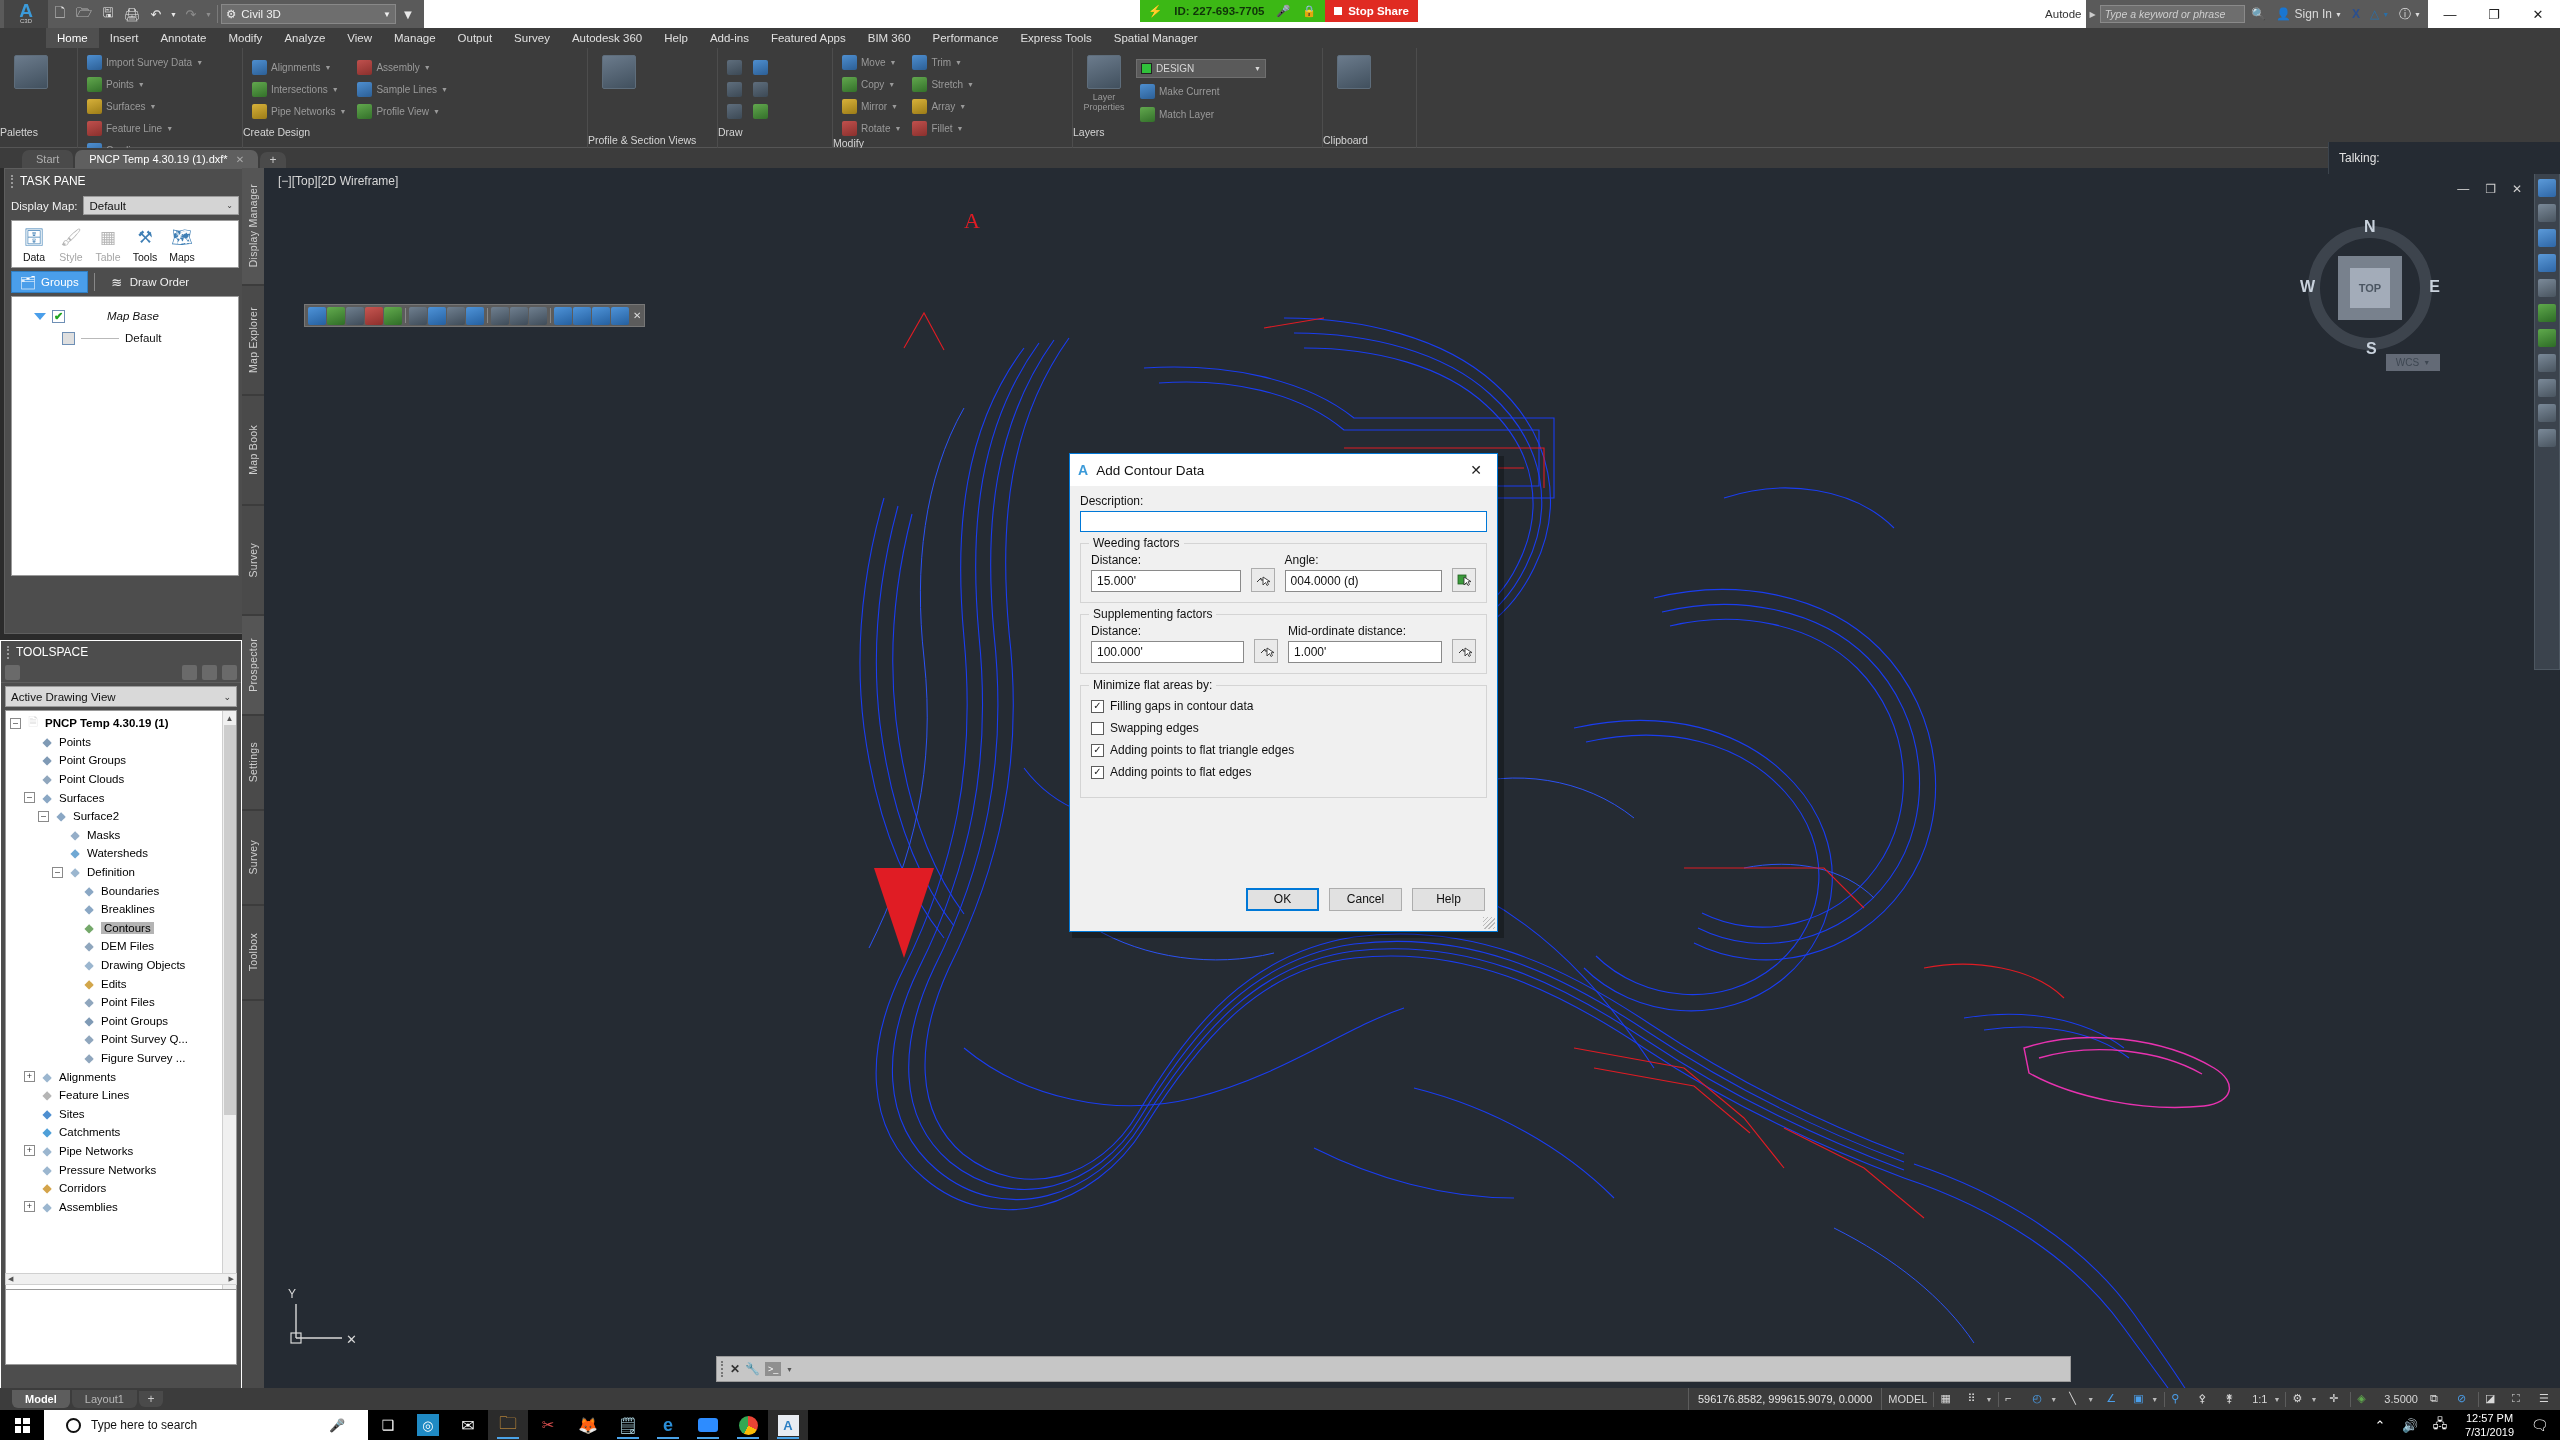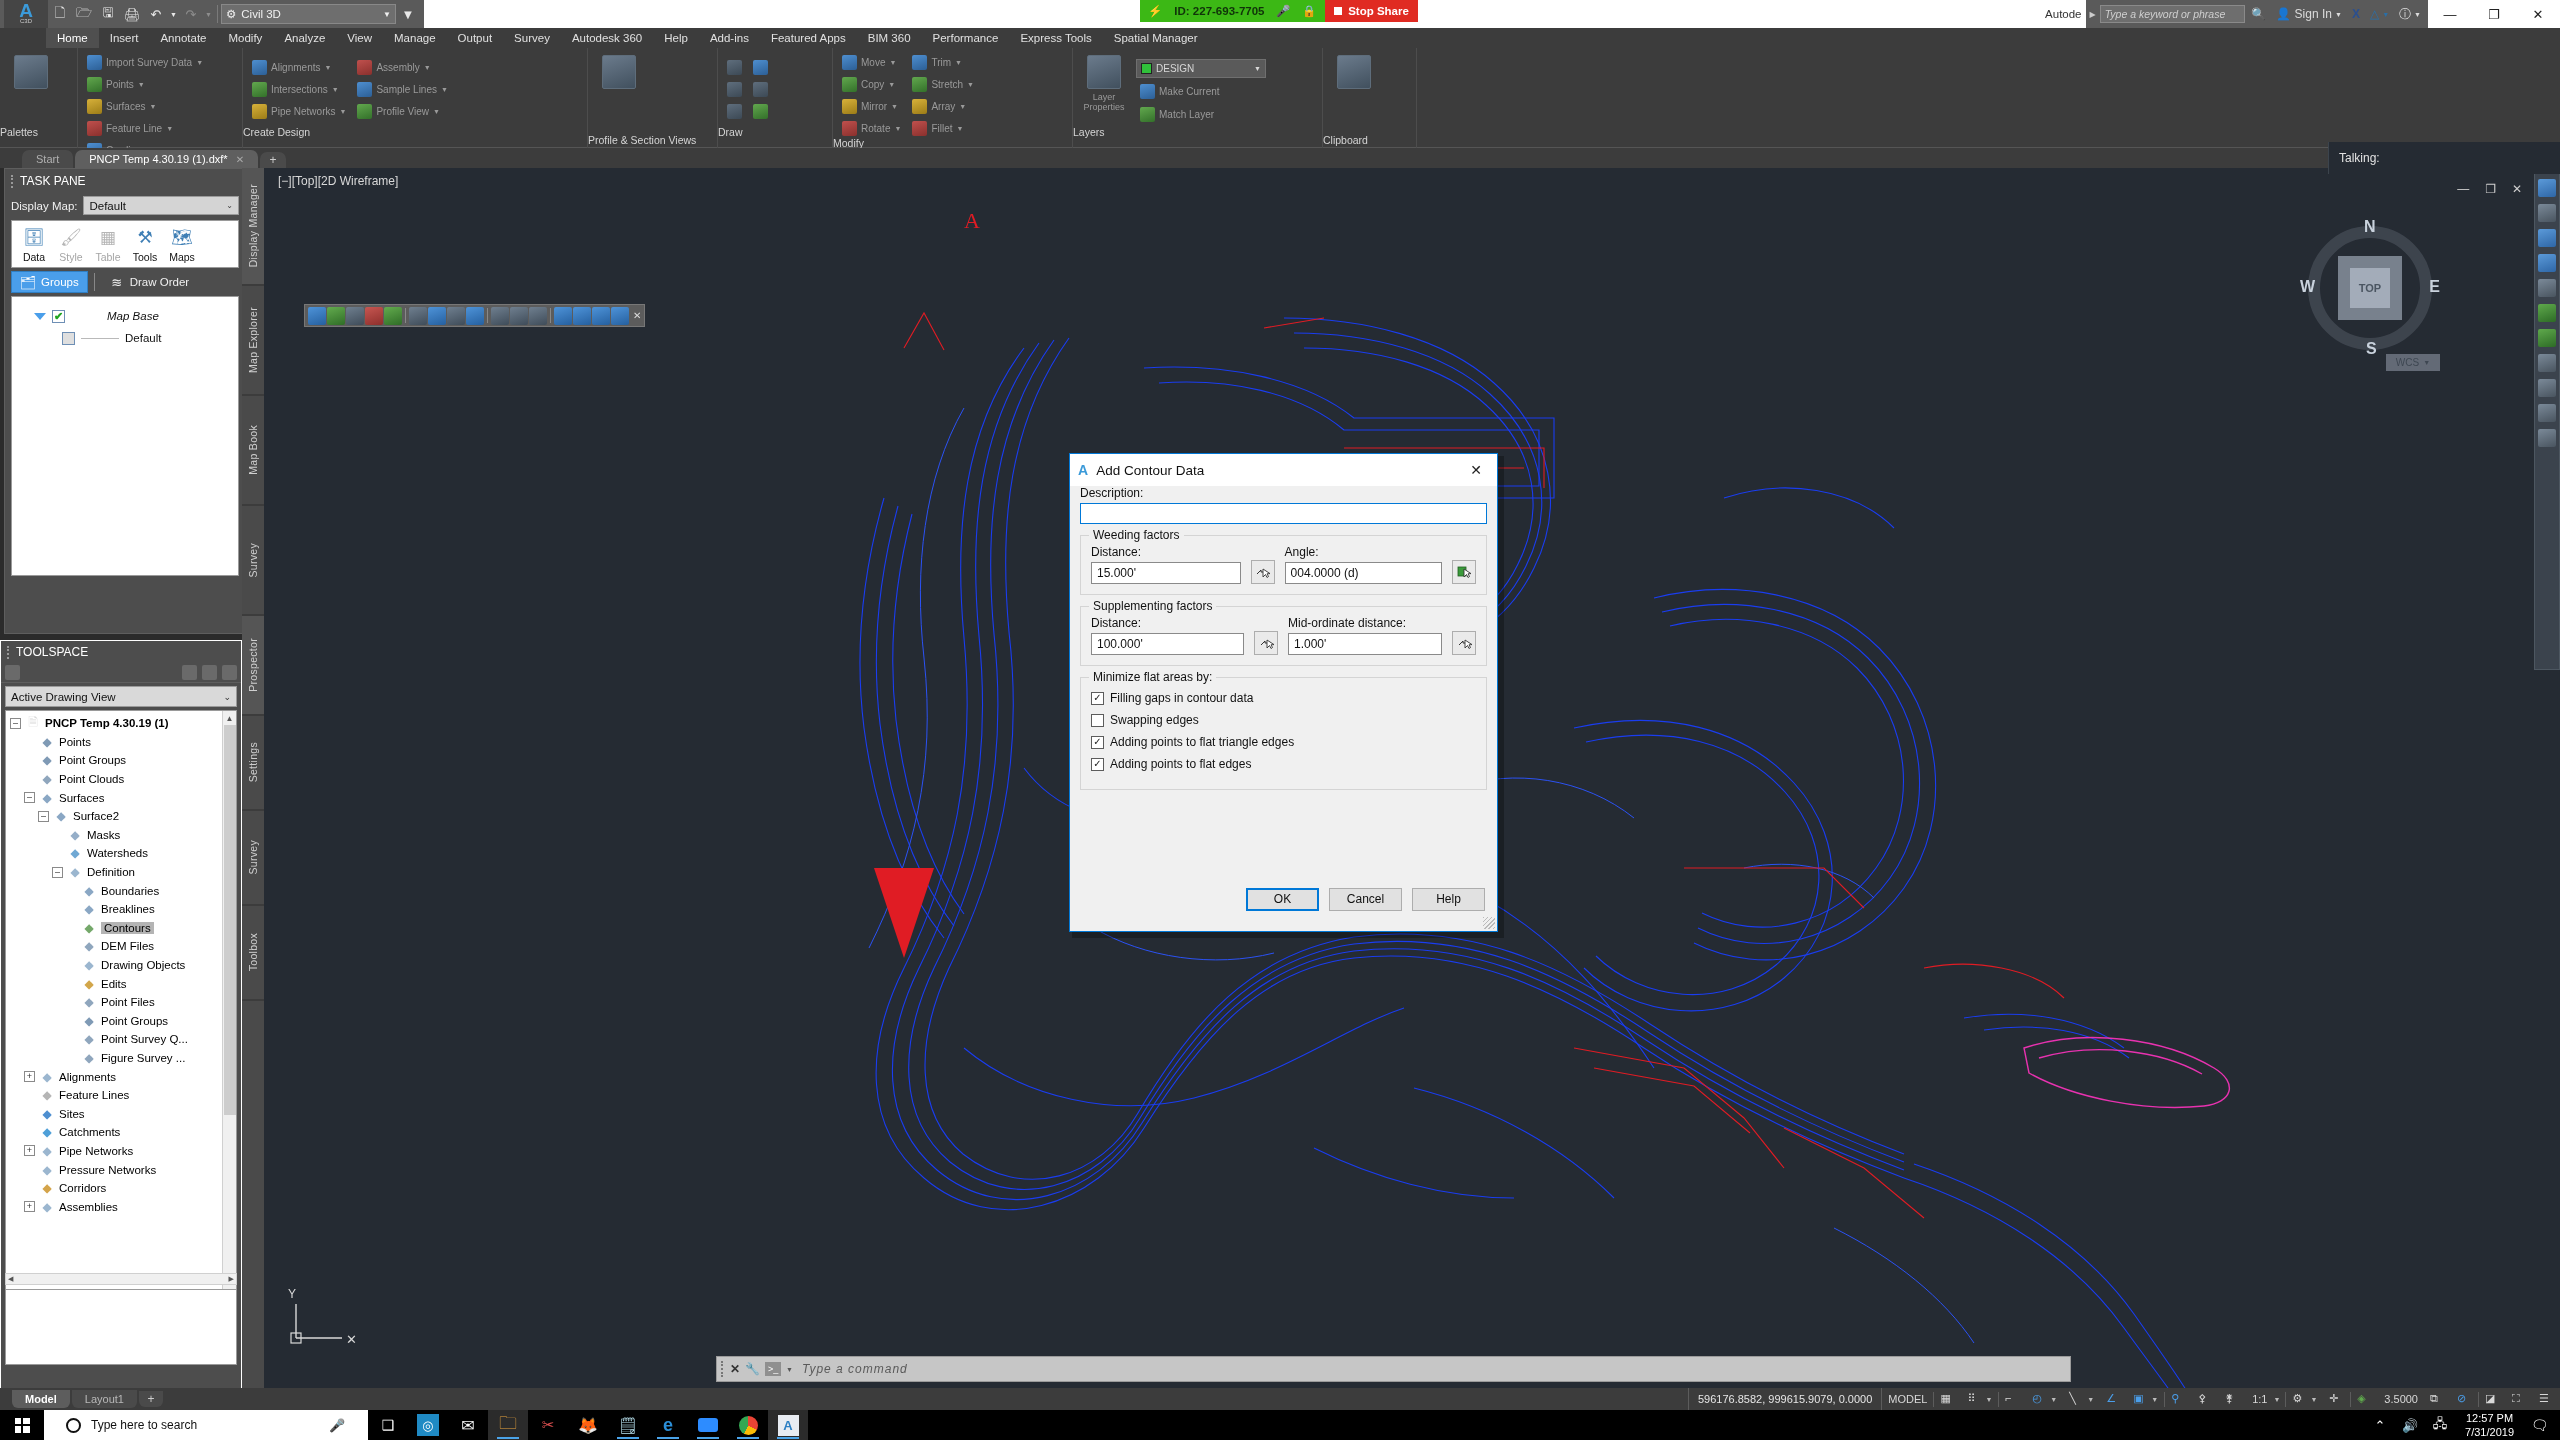--- a/index.html
+++ b/index.html
@@ -466,21 +466,21 @@
     display: flex; flex-direction: column;
   }
   .modal-title {
     height: 32px; background: #ffffff; display: flex; align-items: center;
     padding: 0 0 0 8px; gap: 8px;
   }
   .md-a { color: #3b9ad9; font-size: 14px; font-weight: bold; }
   .md-t { color: #111; font-size: 13.5px; flex: 1; }
   .md-x { width: 42px; height: 32px; display: flex; align-items: center;
           justify-content: center; color: #222; font-size: 14px; }
-  .modal-body { flex: 1; padding: 0 10px 0 10px; }
+  .modal-body { flex: 1; padding: 8px 10px 0 10px; }
   .fld-lbl { color: #111; font-size: 12px; margin-bottom: 3px; }
   .desc-input {
     width: 100%; height: 21px; background: #ffffff; border: 1px solid #0078d7;
   }
   .gbox {
     border: 1px solid #d4d4d4; margin-top: 11px; padding: 9px 10px 10px 10px;
     position: relative;
   }
   .gbox-lgd {
     position: absolute; top: -8px; left: 8px; background: #f0f0f0;
@@ -1240,21 +1240,20 @@
 <div class="talking">
   <span>Talking:</span>
 </div>
 
 <div class="cmdline">
   <span class="cmd-grip"></span>
   <span class="cmd-x">✕</span>
   <span class="cmd-wr">🔧</span>
   <span class="cmd-prompt">&gt;_</span>
   <span style="font-size:7px;color:#555">▼</span>
-  <span class="cmd-input">Type a command</span>
 </div>
 
 <div class="modeltabs" id="model-tabs">
     <div class="mtab active">Model</div>
     <div class="mtab">Layout1</div>
     <div class="mtab-plus">+</div>
   </div>
 
 <div class="statusbar">
   <div class="sb-coords">596176.8582, 999615.9079, 0.0000</div>

